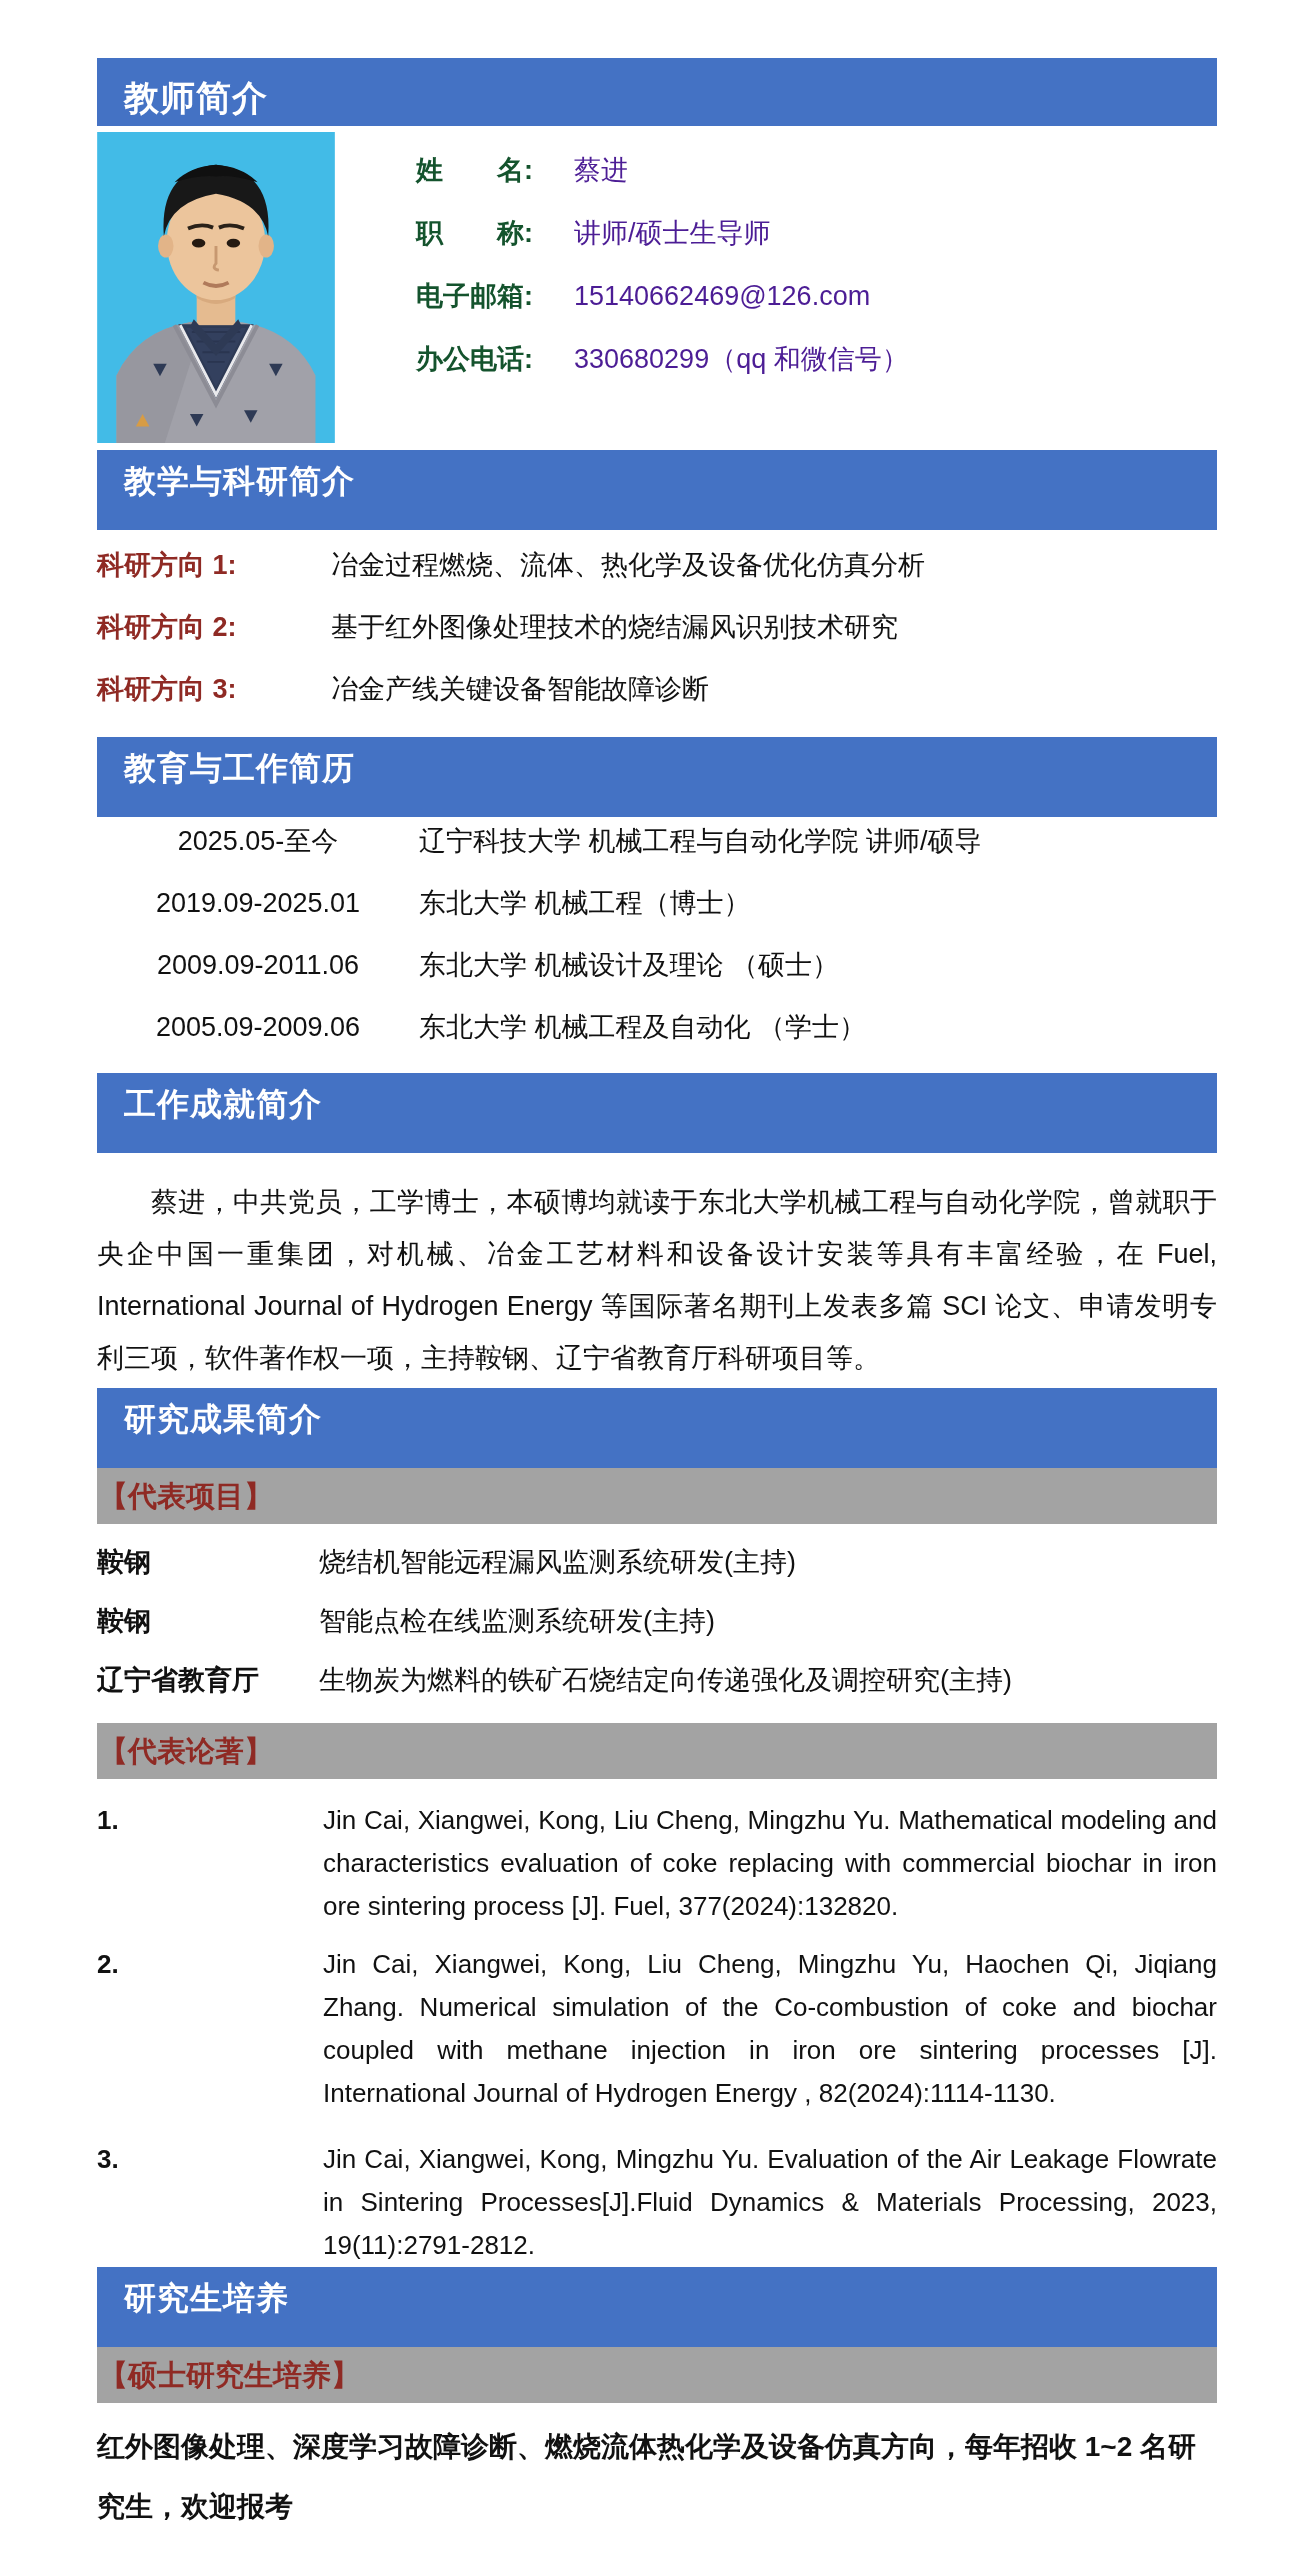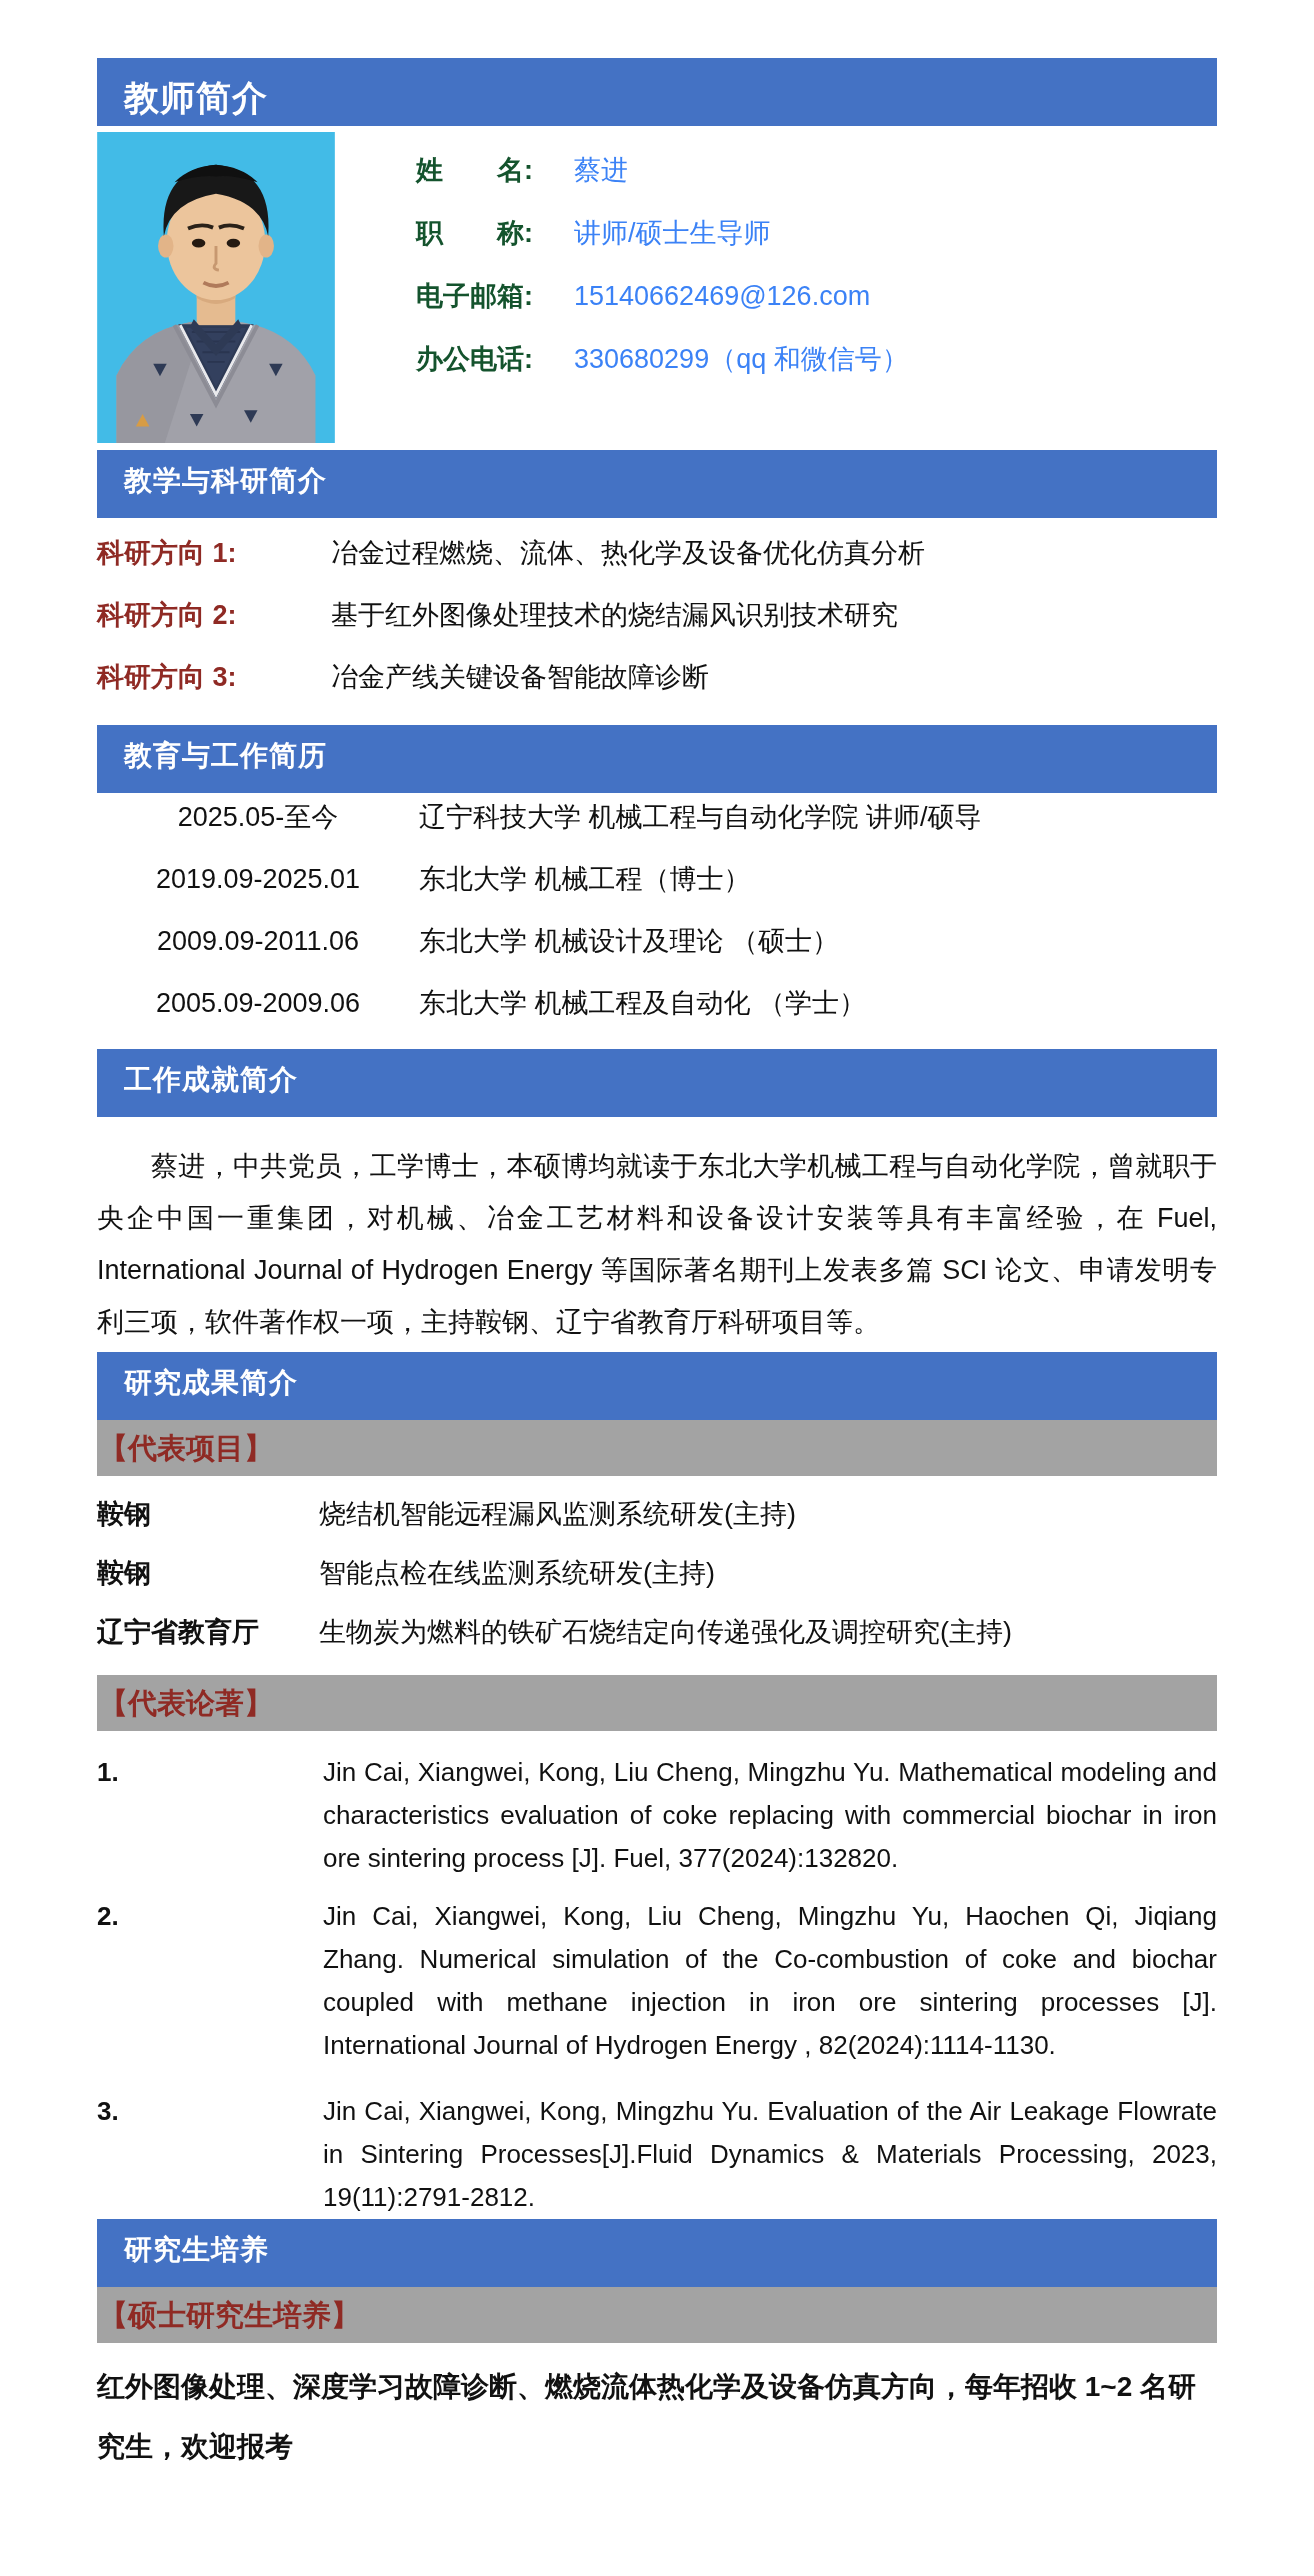--- a/index.html
+++ b/index.html
@@ -5,34 +5,34 @@
   html,body { margin:0; padding:0; background:#ffffff; }
   .page {
     position:relative; width:1314px; height:2576px; background:#ffffff;
     font-family:"Liberation Sans","DejaVu Sans",sans-serif; overflow:hidden;
     color:#111111;
   }
   .content { padding:0 97px; }
 
   
   .bar {
-    height:68px; line-height:62px; background:#4472C4; color:#ffffff;
-    font-weight:bold; font-size:28px; padding-left:27px; box-sizing:border-box;
+    height:80px; line-height:62px; background:#4472C4; color:#ffffff;
+    font-weight:bold; font-size:32px; padding-left:27px; box-sizing:border-box;
     letter-spacing:1px;
   }
   .bar-first { margin-top:58px; height:68px; line-height:80px; font-size:35px; }
 
   
   .profile-row { display:flex; align-items:flex-start; margin-top:5.8px; }
   .photo-frame { width:238px; height:311px; flex:0 0 238px; overflow:hidden; }
   .photo-frame svg { display:block; }
   .info-list { margin-left:81px; padding-top:23px; }
   .info-row { font-size:27px; line-height:31px; margin-bottom:32px; white-space:nowrap; }
   .info-label { display:inline-block; width:158px; color:#14532d; font-weight:bold; }
-  .info-value { color:#3b82f6; }
+  .info-value { color:#4c1d95; }
 
   
   .dir-list { margin-top:19.3px; }
   .dir-row { display:flex; font-size:27px; line-height:33px; margin-bottom:29px; }
   .dir-label { flex:0 0 234px; color:#8F2A24; font-weight:bold; }
   .dir-text { color:#111111; }
 
   
   .edu-list { margin-top:7.7px;text-align:center; }
   .edu-row { display:flex; font-size:27px; line-height:33px; margin-bottom:29px; }

